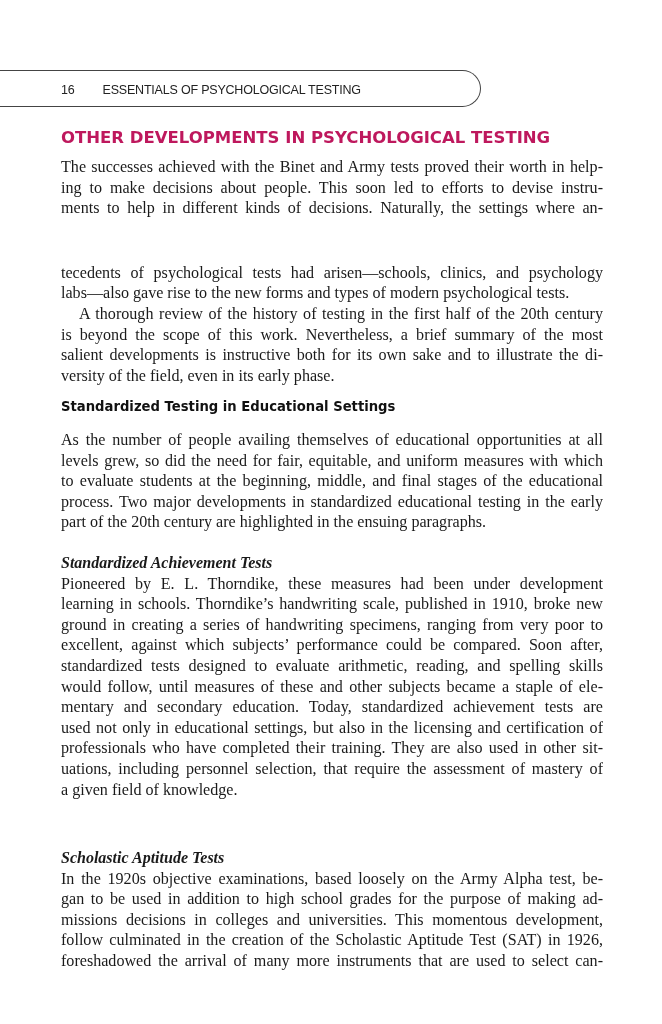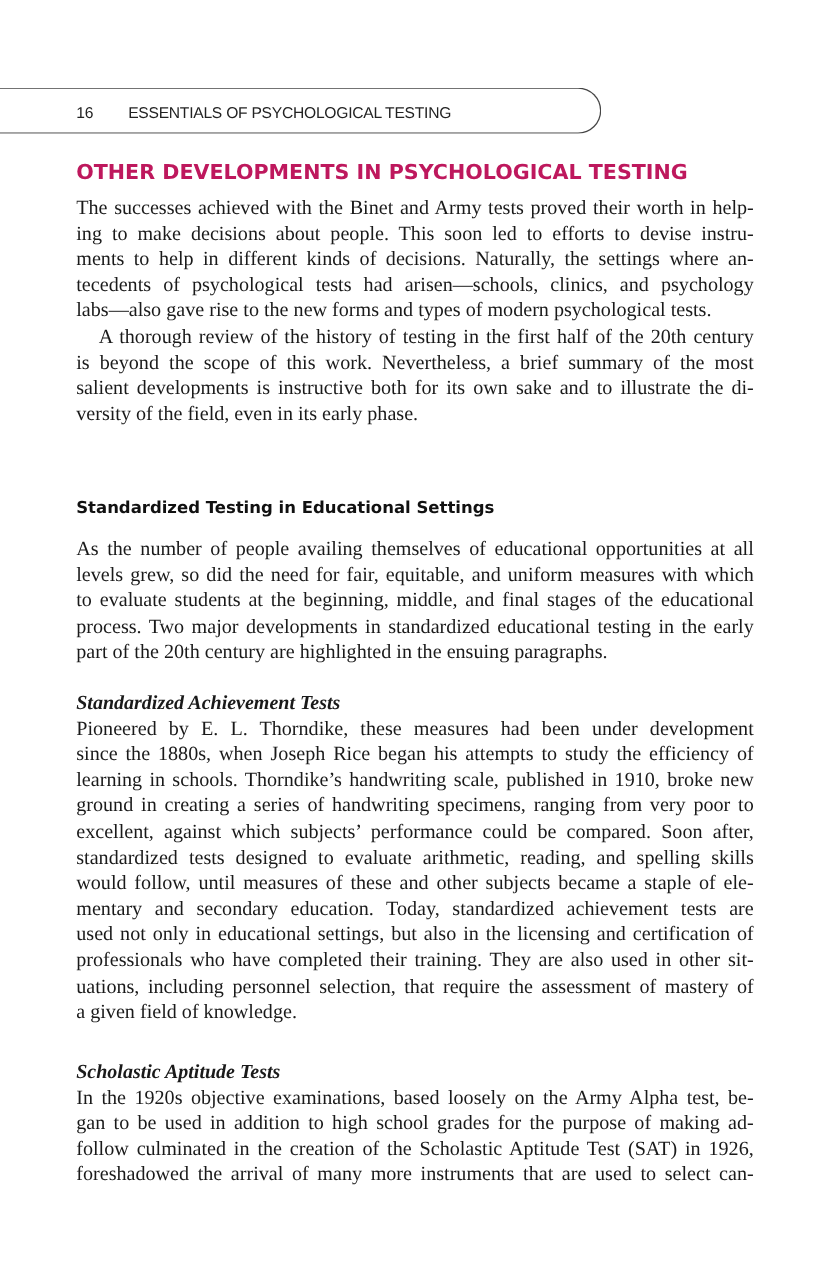--- a/index.html
+++ b/index.html
@@ -46,53 +46,53 @@
 <div class="header-text">
   <span class="pnum">16</span><span>ESSENTIALS OF PSYCHOLOGICAL TESTING</span>
 </div>
 
 <div class="section-title">OTHER DEVELOPMENTS IN PSYCHOLOGICAL TESTING</div>
 
 <div class="body" style="top:157px;">
   <span class="line" style="white-space: normal; overflow: hidden;">The successes achieved with the Binet and Army tests proved their worth in help-</span>
   <span class="line" style="white-space: normal; overflow: hidden;">ing to make decisions about people. This soon led to efforts to devise instru-</span>
   <span class="line" style="white-space: normal; overflow: hidden;">ments to help in different kinds of decisions. Naturally, the settings where an-</span>
-  <span class="line" style="white-space: normal; overflow: hidden;">tecedents of psychological tests had arisen—schools, clinics, and psychology</span>
+  <span class="line" style="white-space: normal; overflow: hidden; margin-top: 44px;">tecedents of psychological tests had arisen—schools, clinics, and psychology</span>
   <span class="line last">labs—also gave rise to the new forms and types of modern psychological tests.</span>
   <span class="line indent" style="white-space: normal; overflow: hidden;">A thorough review of the history of testing in the first half of the 20th century</span>
   <span class="line" style="white-space: normal; overflow: hidden;">is beyond the scope of this work. Nevertheless, a brief summary of the most</span>
   <span class="line" style="white-space: normal; overflow: hidden;">salient developments is instructive both for its own sake and to illustrate the di-</span>
   <span class="line last">versity of the field, even in its early phase.</span>
 </div>
 
 <div class="subhead">Standardized Testing in Educational Settings</div>
 
 <div class="body" style="top:430px;">
   <span class="line" style="white-space: normal; overflow: hidden;">As the number of people availing themselves of educational opportunities at all</span>
   <span class="line" style="white-space: normal; overflow: hidden;">levels grew, so did the need for fair, equitable, and uniform measures with which</span>
   <span class="line" style="white-space: normal; overflow: hidden;">to evaluate students at the beginning, middle, and final stages of the educational</span>
   <span class="line" style="white-space: normal; overflow: hidden;">process. Two major developments in standardized educational testing in the early</span>
   <span class="line last">part of the 20th century are highlighted in the ensuing paragraphs.</span>
 </div>
 
 <div class="body" style="top:553px;">
   <span class="line last ital-head">Standardized Achievement Tests</span>
   <span class="line" style="white-space: normal; overflow: hidden;">Pioneered by E. L. Thorndike, these measures had been under development</span>
-  <span class="line" style="white-space: normal; overflow: hidden;">since the 1880s, when Joseph Rice began his attempts to study the efficiency of</span>
   <span class="line" style="white-space: normal; overflow: hidden;">learning in schools. Thorndike’s handwriting scale, published in 1910, broke new</span>
   <span class="line" style="white-space: normal; overflow: hidden;">ground in creating a series of handwriting specimens, ranging from very poor to</span>
   <span class="line" style="white-space: normal; overflow: hidden;">excellent, against which subjects’ performance could be compared. Soon after,</span>
   <span class="line" style="white-space: normal; overflow: hidden;">standardized tests designed to evaluate arithmetic, reading, and spelling skills</span>
   <span class="line" style="white-space: normal; overflow: hidden;">would follow, until measures of these and other subjects became a staple of ele-</span>
   <span class="line" style="white-space: normal; overflow: hidden;">mentary and secondary education. Today, standardized achievement tests are</span>
   <span class="line" style="white-space: normal; overflow: hidden;">used not only in educational settings, but also in the licensing and certification of</span>
   <span class="line" style="white-space: normal; overflow: hidden;">professionals who have completed their training. They are also used in other sit-</span>
   <span class="line" style="white-space: normal; overflow: hidden;">uations, including personnel selection, that require the assessment of mastery of</span>
   <span class="line last">a given field of knowledge.</span>
 </div>
 
 <div class="body" style="top:848px;">
   <span class="line last ital-head">Scholastic Aptitude Tests</span>
   <span class="line" style="white-space: normal; overflow: hidden;">In the 1920s objective examinations, based loosely on the Army Alpha test, be-</span>
   <span class="line" style="white-space: normal; overflow: hidden;">gan to be used in addition to high school grades for the purpose of making ad-</span>
+  <span class="line" style="white-space: normal; overflow: hidden;">missions decisions in colleges and universities. This momentous development,</span>
   <span class="line" style="white-space: normal; overflow: hidden;">follow culminated in the creation of the Scholastic Aptitude Test (SAT) in 1926,</span>
   <span class="line" style="white-space: normal; overflow: hidden;">foreshadowed the arrival of many more instruments that are used to select can-</span>
 </div>
 
 </body></html>

